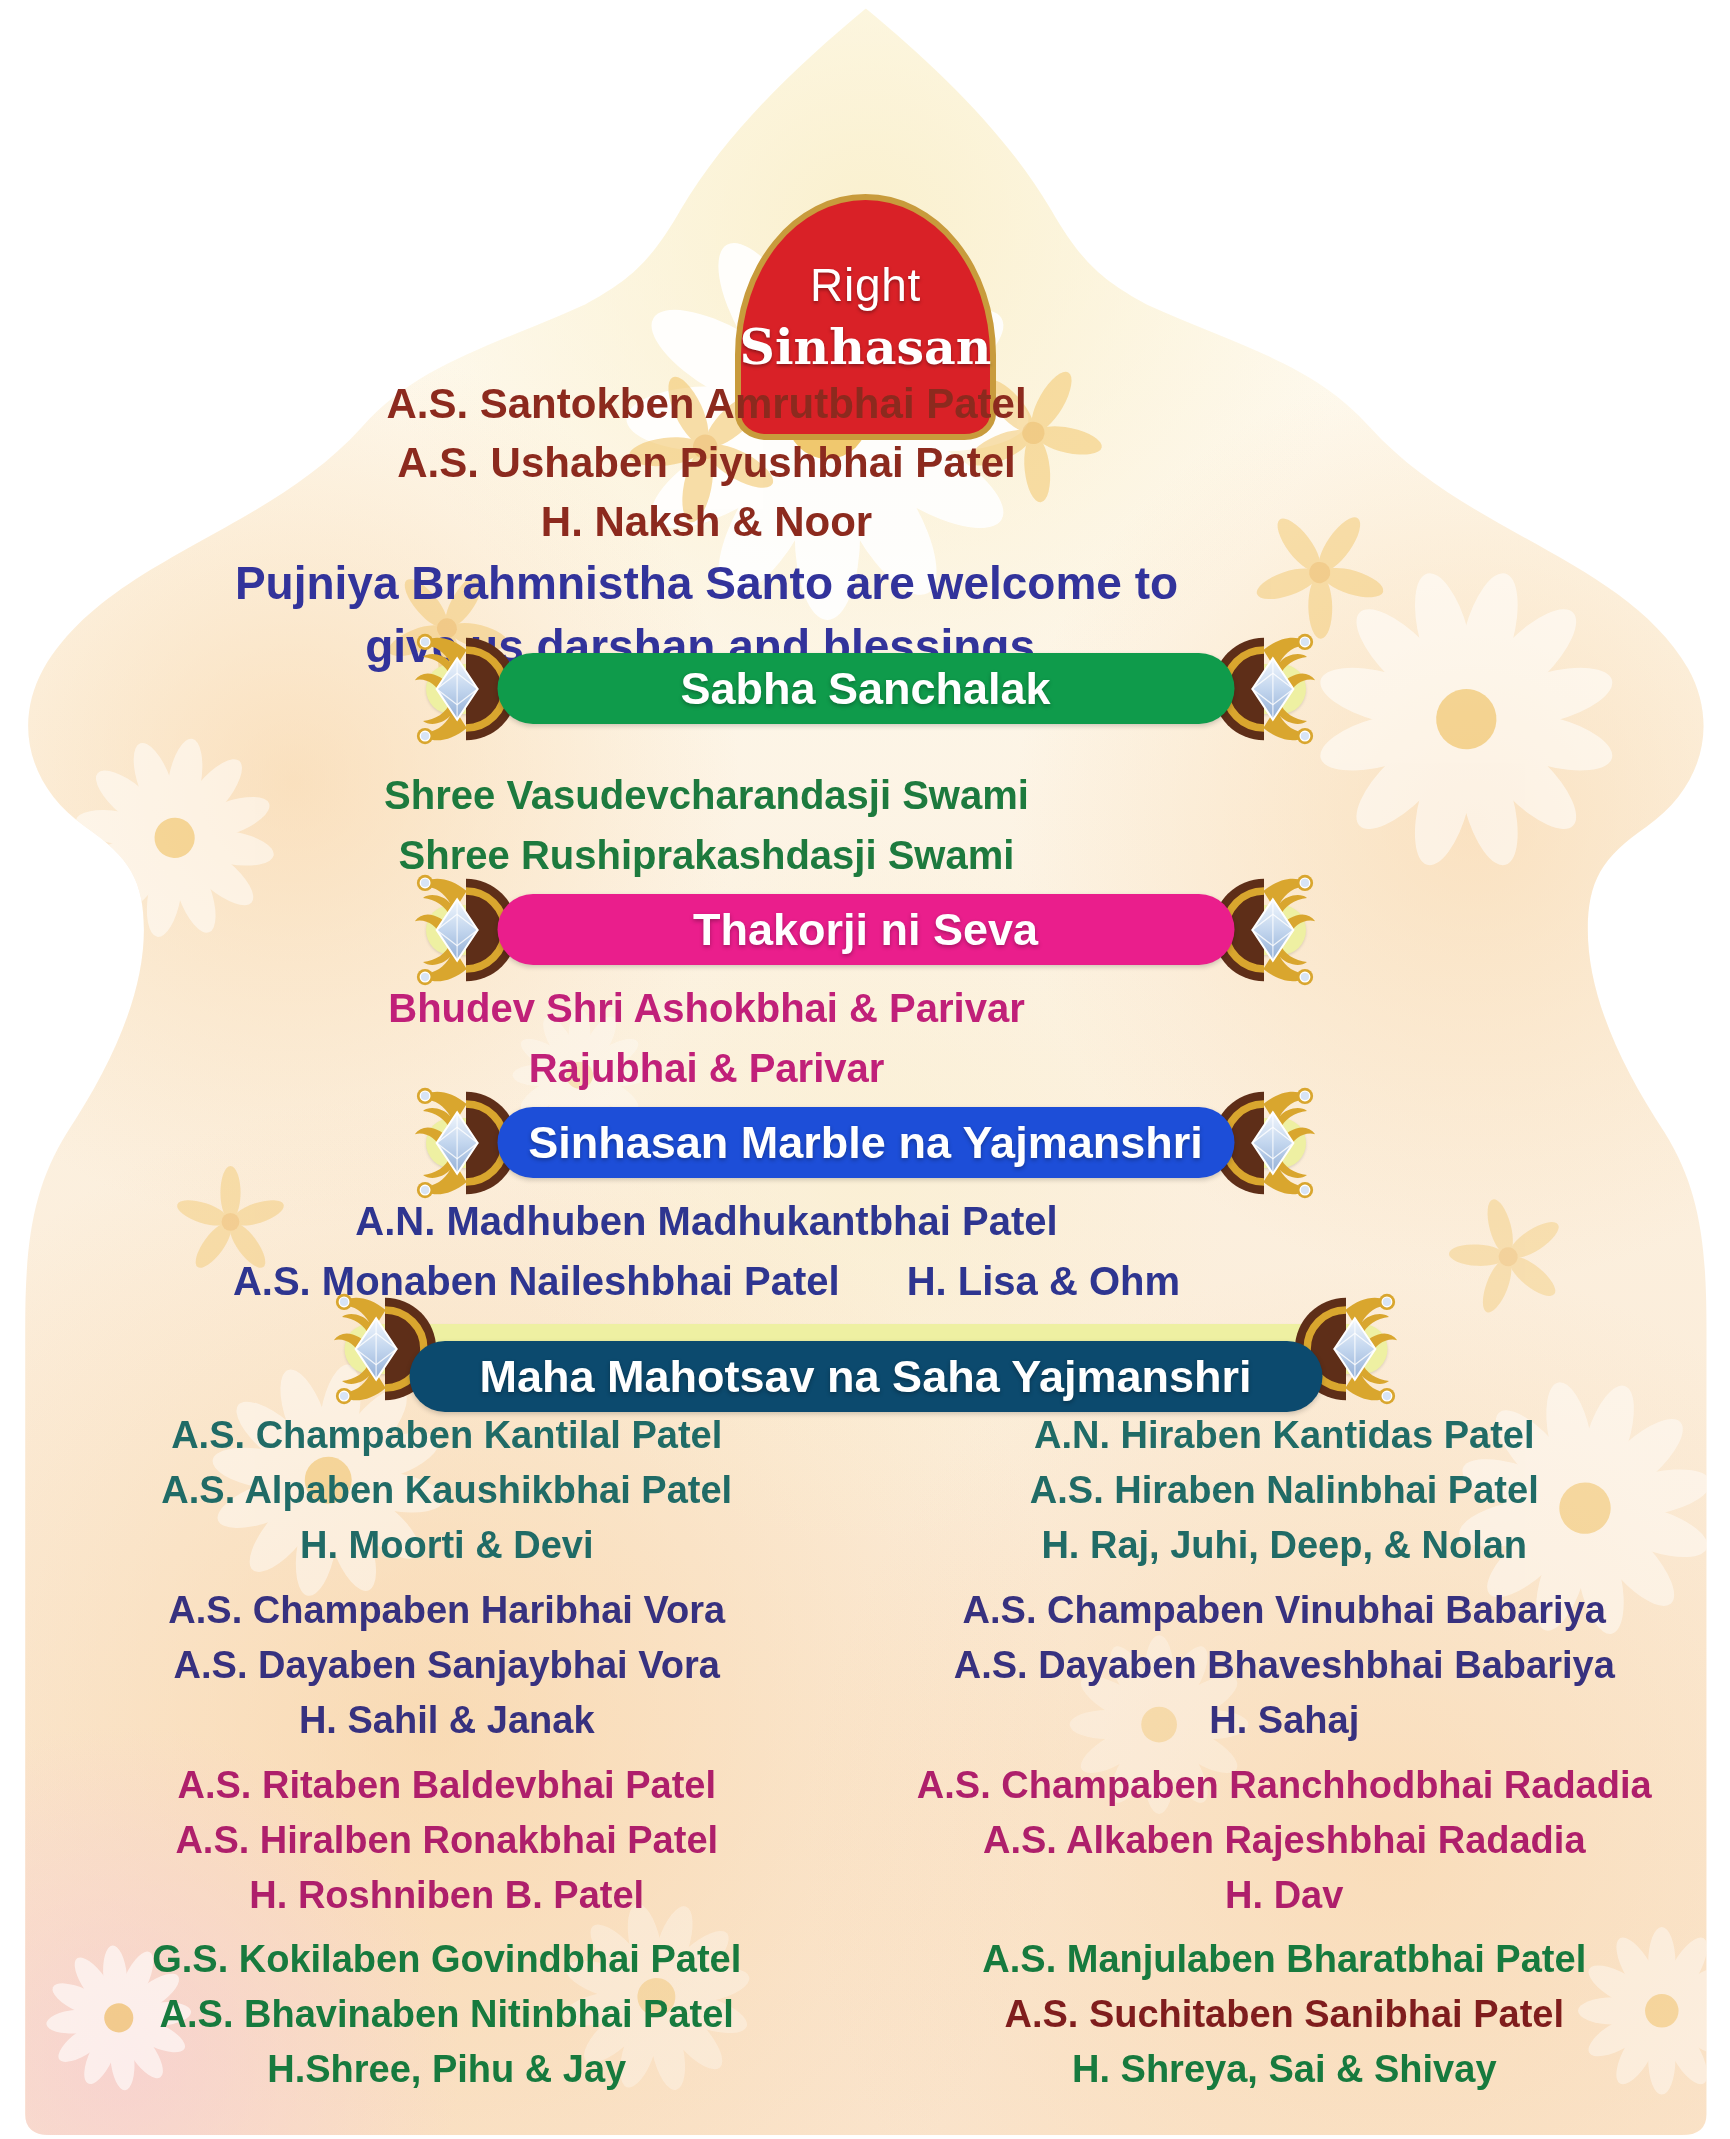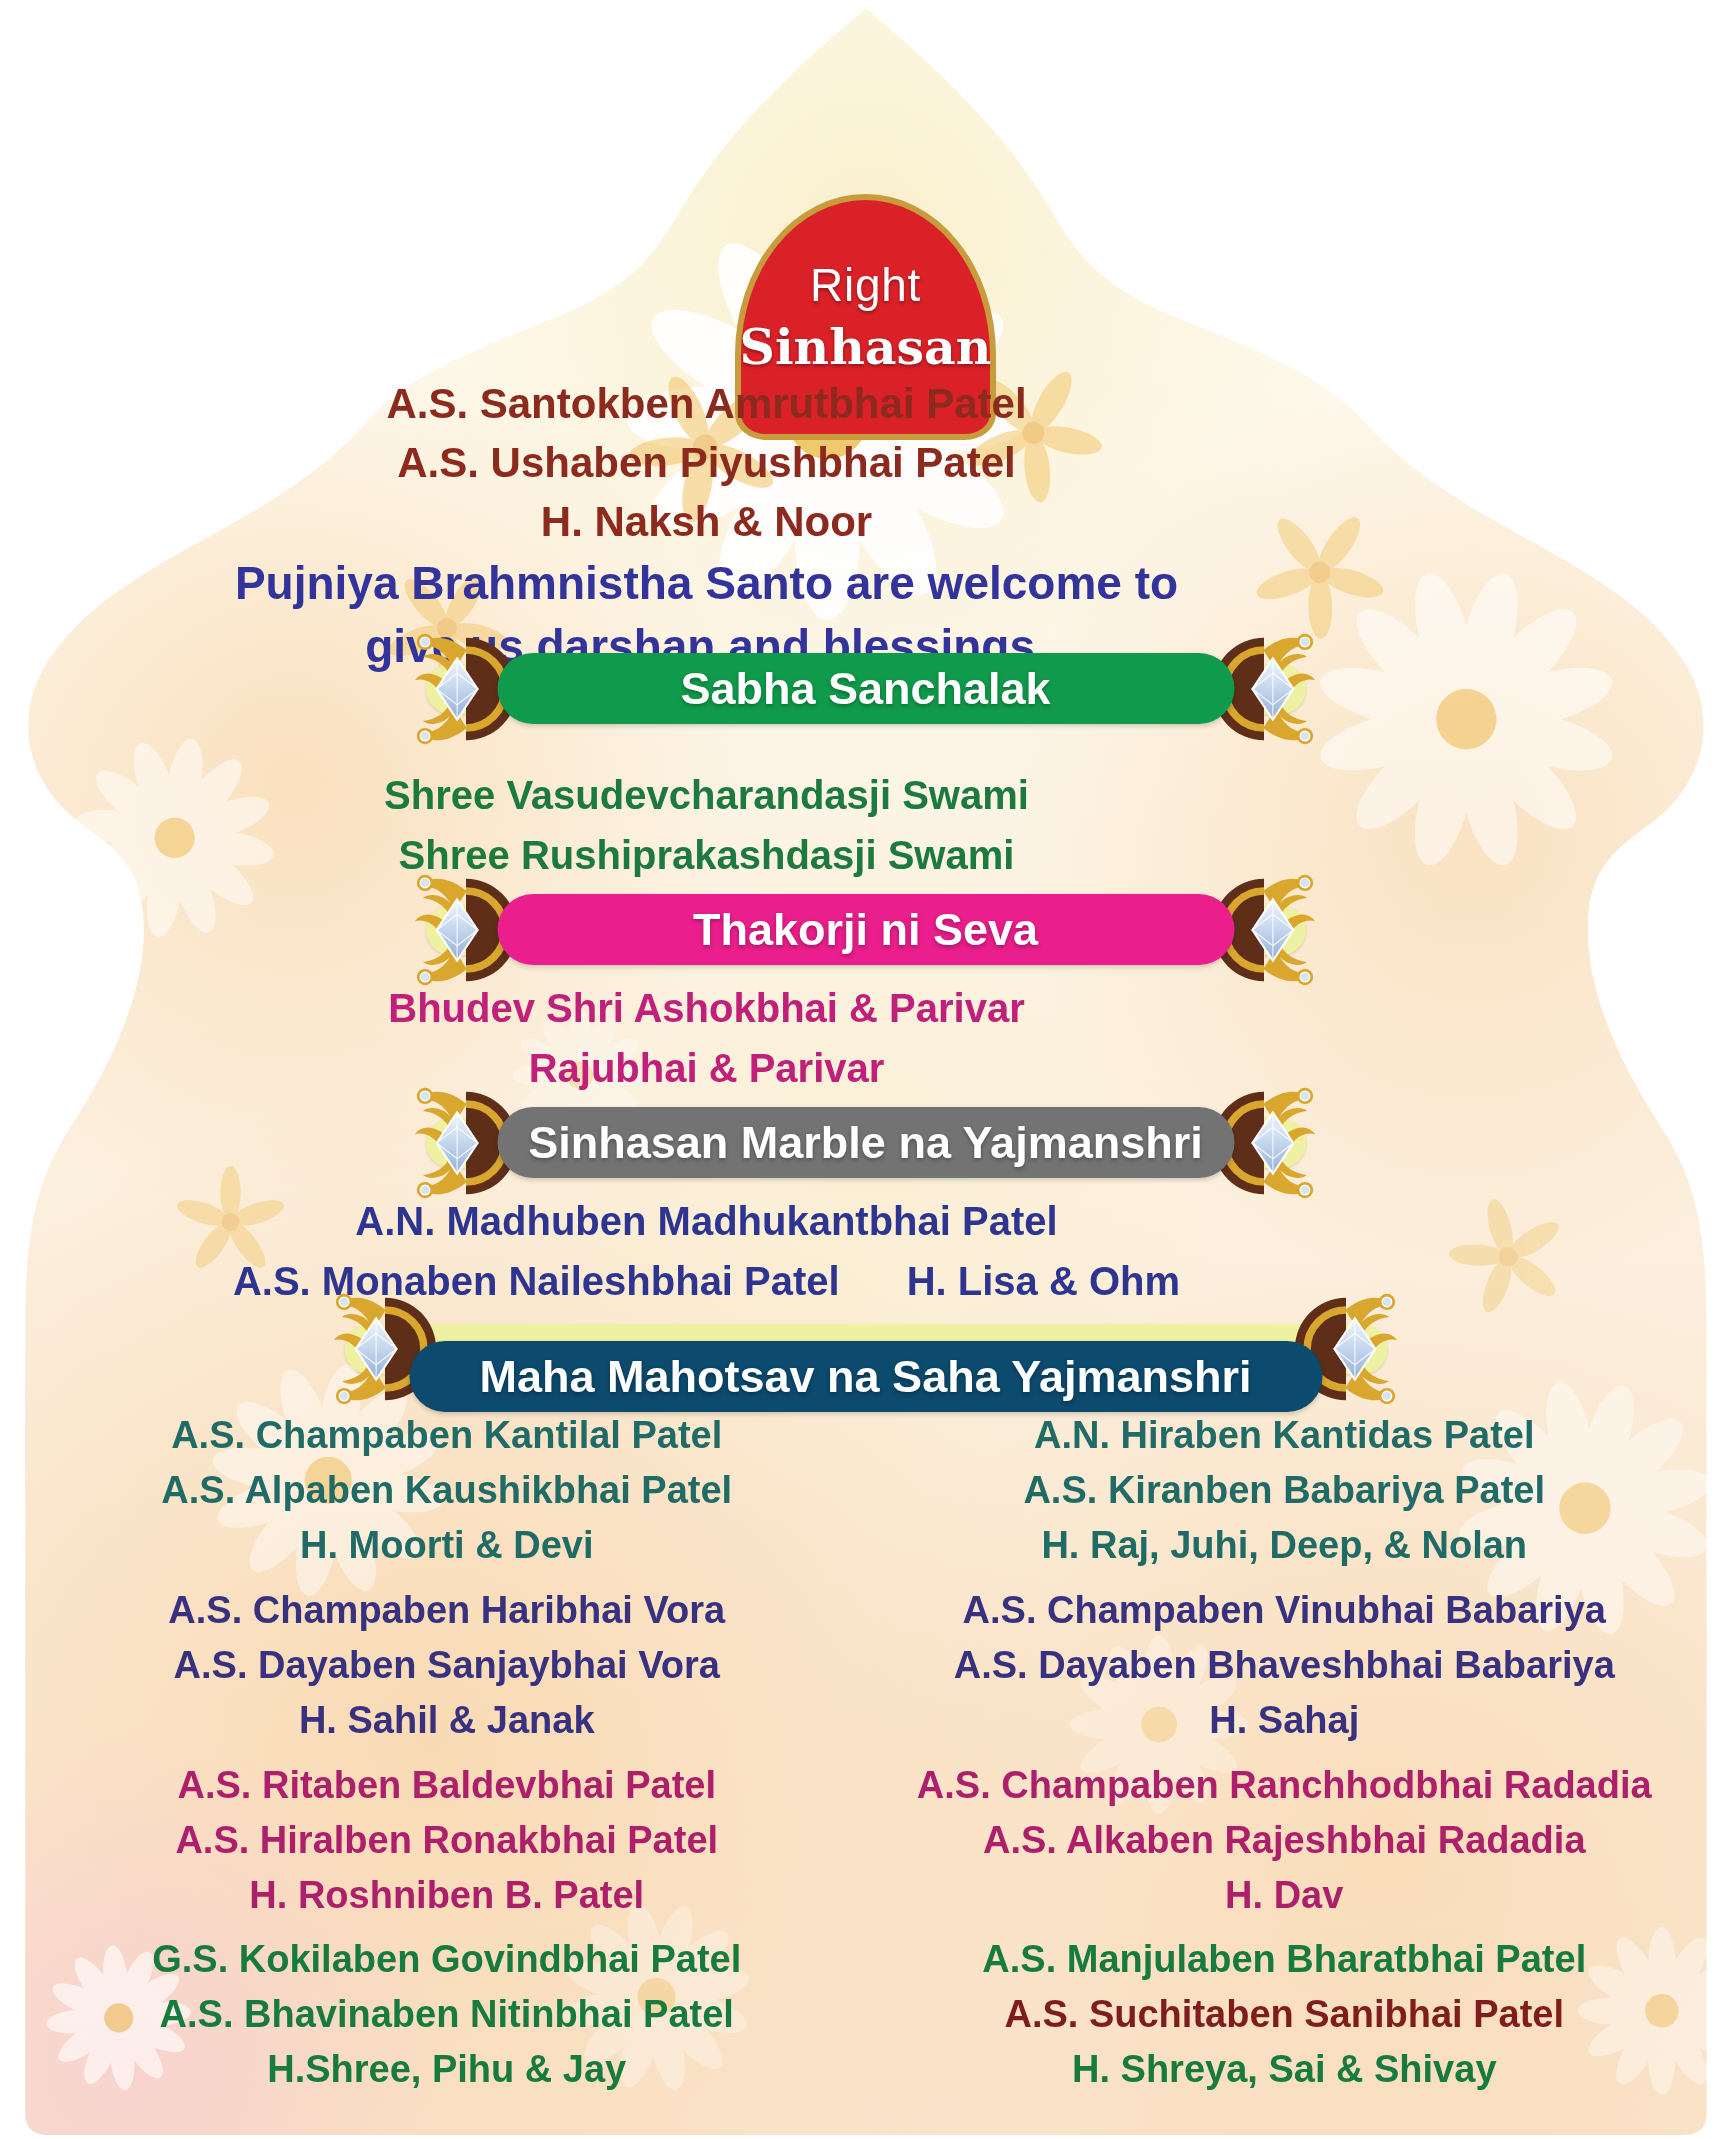--- a/index.html
+++ b/index.html
@@ -208,21 +208,21 @@
 </div>
 
 <div class="banner-row" style="top:1107px;">
   <div class="strip" style="width: 880px; background: rgb(238, 240, 162);"></div>
   <svg class="orn left" style="left:408px;" viewBox="0 0 166 166" width="116" height="116">
       <use href="#ornSym"></use>
     </svg>
   <svg class="orn right" style="left:1206px;" viewBox="0 0 166 166" width="116" height="116">
       <use href="#ornSym"></use>
     </svg>
-  <div class="capsule" style="width: 737px; background: #737373;">
+  <div class="capsule" style="width: 737px; background: #1d4ed8;">
     <span>Sinhasan Marble na Yajmanshri</span>
   </div>
 </div>
 <div class="centerblock names" style="top: 1191px; color: rgb(46, 53, 144);">
   <div>A.N. Madhuben Madhukantbhai Patel</div>
   <div class="pair-row">
     <span>A.S. Monaben Naileshbhai Patel</span>
     <span>H. Lisa &amp; Ohm</span>
   </div>
 </div>
@@ -259,21 +259,21 @@
       </div>
       <div class="group">
         <div class="cname" style="color: rgb(23, 122, 62);">G.S. Kokilaben Govindbhai Patel</div>
         <div class="cname" style="color: rgb(23, 122, 62);">A.S. Bhavinaben Nitinbhai Patel</div>
         <div class="cname" style="color: rgb(23, 122, 62);">H.Shree, Pihu &amp; Jay</div>
       </div>
     </div>
   <div class="col">
       <div class="group">
         <div class="cname" style="color: rgb(32, 107, 102);">A.N. Hiraben Kantidas Patel</div>
-        <div class="cname" style="color: rgb(32, 107, 102);">A.S. Kiranben Babariya Patel</div>
+        <div class="cname" style="color: rgb(32, 107, 102);">A.S. Hiraben Nalinbhai Patel</div>
         <div class="cname" style="color: rgb(32, 107, 102);">H. Raj, Juhi, Deep, &amp; Nolan</div>
       </div>
       <div class="group">
         <div class="cname" style="color: rgb(55, 49, 127);">A.S. Champaben Vinubhai Babariya</div>
         <div class="cname" style="color: rgb(55, 49, 127);">A.S. Dayaben Bhaveshbhai Babariya</div>
         <div class="cname" style="color: rgb(55, 49, 127);">H. Sahaj</div>
       </div>
       <div class="group">
         <div class="cname" style="color: rgb(174, 31, 107);">A.S. Champaben Ranchhodbhai Radadia</div>
         <div class="cname" style="color: rgb(174, 31, 107);">A.S. Alkaben Rajeshbhai Radadia</div>

